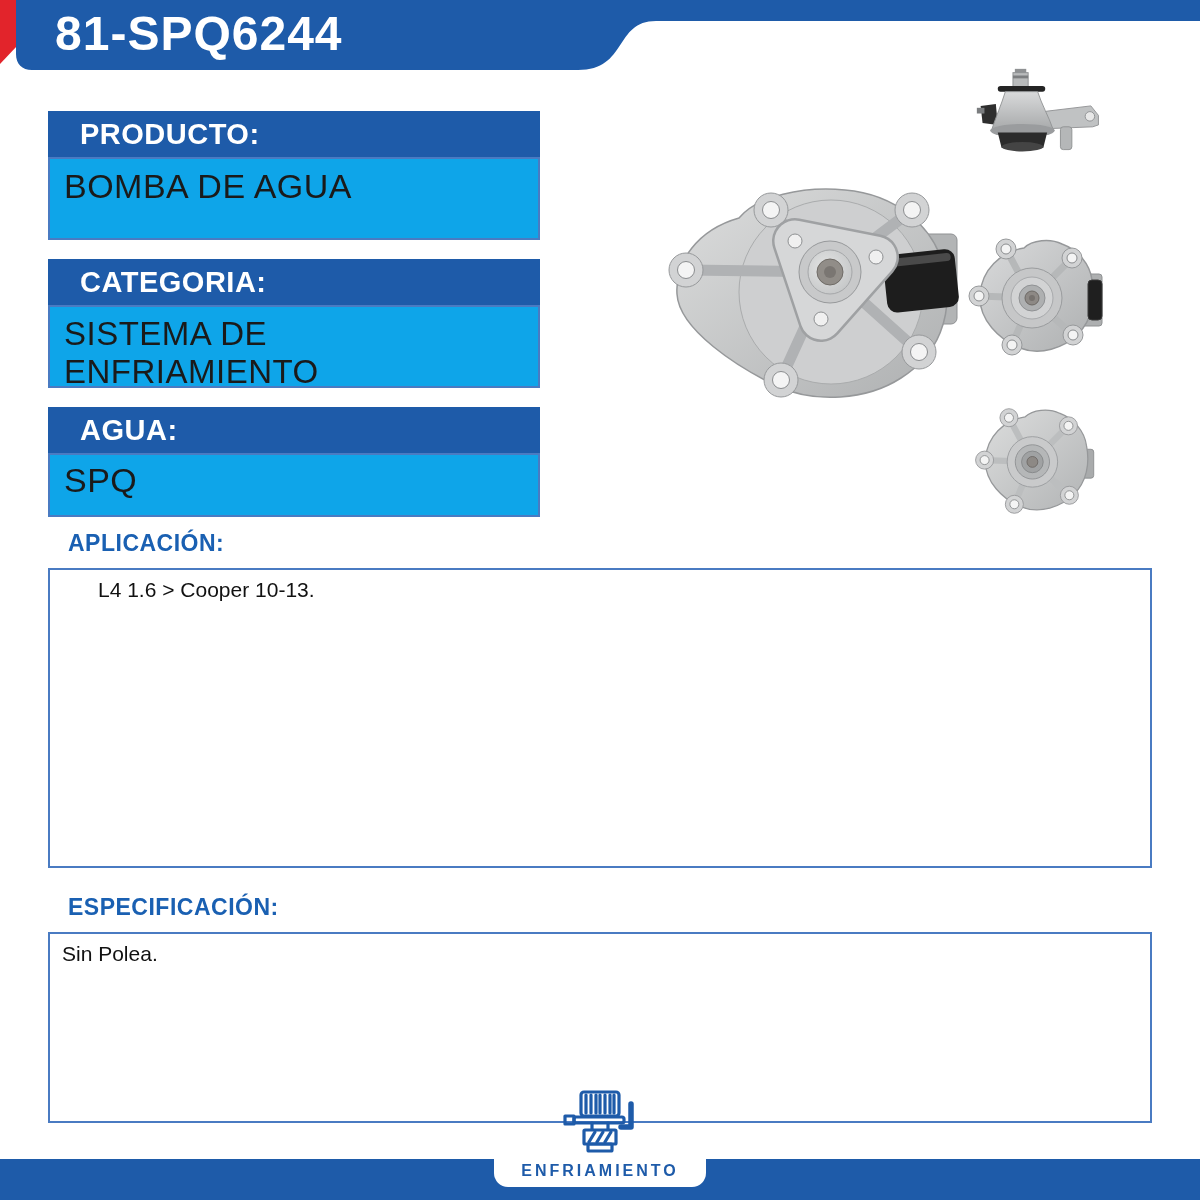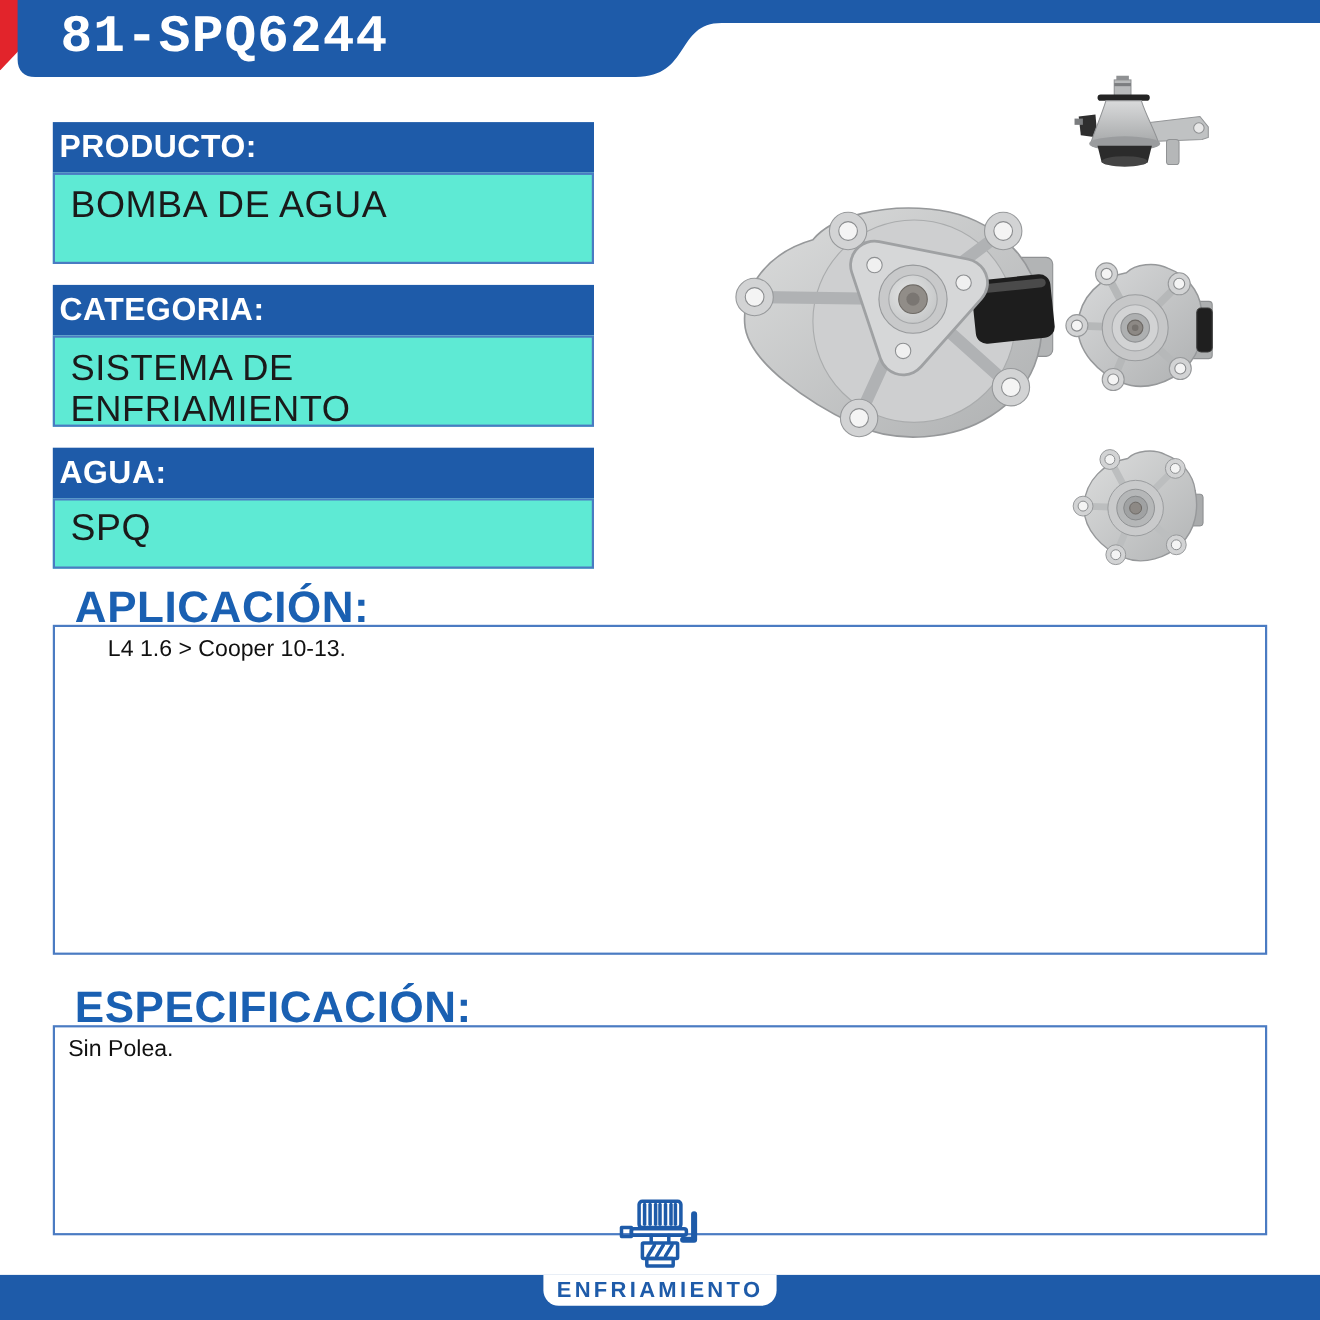--- a/index.html
+++ b/index.html
@@ -4,55 +4,55 @@
 <style>
   * { margin:0; padding:0; box-sizing:border-box; }
   html,body { width:1200px; height:1200px; background:#ffffff; font-family:"Liberation Sans", sans-serif; }
   .stage { position:relative; width:1200px; height:1200px; overflow:hidden; background:#fff; }
 
   
   .ribbon { position:absolute; left:0; top:0; width:17px; height:64px; background:#E2242B;
             clip-path:polygon(0 0,100% 0,100% 72%,0 100%); }
   .header-shape { position:absolute; left:0; top:0; }
   .part-number { position:absolute; left:55px; top:0; height:70px; line-height:68px;
-                 color:#ffffff; font-size:48px; font-weight:700; letter-spacing:1px;font-family:Liberation Mono, monospace; }
+                 color:#ffffff; font-size:48px; font-weight:700; letter-spacing:1px; }
 
   
   .bar { position:absolute; left:48px; width:492px; height:46px; background:#1E5BA9;
-         color:#fff; font-size:29px; font-weight:700; line-height:46px; padding-left:6px; letter-spacing:0.5px; }
-  .valbox { position:absolute; left:48px; width:492px; background:#5eead4;
+         color:#fff; font-size:29px; font-weight:700; line-height:46px; padding-left:32px; letter-spacing:0.5px; }
+  .valbox { position:absolute; left:48px; width:492px; background:#0ea5e9;
             border:2px solid #4A7BC2; color:#1a1a1a; font-size:34px; letter-spacing:0.5px; }
   .bar-producto { top:111px; }
   .box-producto { top:157px; height:83px; padding:8px 0 0 14px; }
   .bar-categoria { top:259px; }
   .box-categoria { top:305px; height:83px; padding:8px 14px 0 14px; font-size:33px; }
   .bar-marca { top:407px; }
   .box-marca { top:453px; height:64px; padding:6px 0 0 14px; }
 
   
-  .sec-heading { position:absolute; left:68px; color:#1A60B2; font-size:40px; font-weight:700; letter-spacing:0.5px; }
+  .sec-heading { position:absolute; left:68px; color:#1A60B2; font-size:23px; font-weight:700; letter-spacing:0.5px; }
   .h-aplicacion { top:530px; }
   .h-especificacion { top:894px; }
   .bigbox { position:absolute; left:48px; width:1104px; background:#fff; border:2px solid #4A7BC2;
             color:#111; font-size:21px; padding:8px 12px; }
   .box-aplicacion { top:568px; height:300px;padding-left:48px; }
   .box-especificacion { top:932px; height:191px; }
 
   
   .photo { position:absolute; }
   .photo-side   { left:968px; top:66px;  }
   .photo-front  { left:653px; top:173px; }
   .photo-ang1   { left:966px; top:236px; }
   .photo-ang2   { left:966px; top:406px; }
 
   
   .footer-bar { position:absolute; left:0; top:1159px; width:1200px; height:41px; background:#1E5BA9; }
   .footer-tab { position:absolute; left:494px; top:1159px; width:212px; height:28px; background:#ffffff;
                 border-radius:0 0 14px 14px; text-align:center; }
-  .footer-label { display:inline-block; margin-top:3px; color:#1E5BA9; font-size:20px; font-weight:700; letter-spacing:3px; }
+  .footer-label { display:inline-block; margin-top:3px; color:#1E5BA9; font-size:16px; font-weight:700; letter-spacing:3px; }
   .footer-icon { position:absolute; left:552px; top:1086px; }
 </style>
 </head>
 <body>
 
 <div class="stage">
 
   <div class="ribbon"></div>
   <svg class="header-shape" width="1200" height="72" viewBox="0 0 1200 72" aria-hidden="true">
     <path d="M16,0 H1200 V21 H656 C614,21 628,70 578,70 H32 C22,70 16,64 16,54 Z" fill="#1E5BA9"></path>

